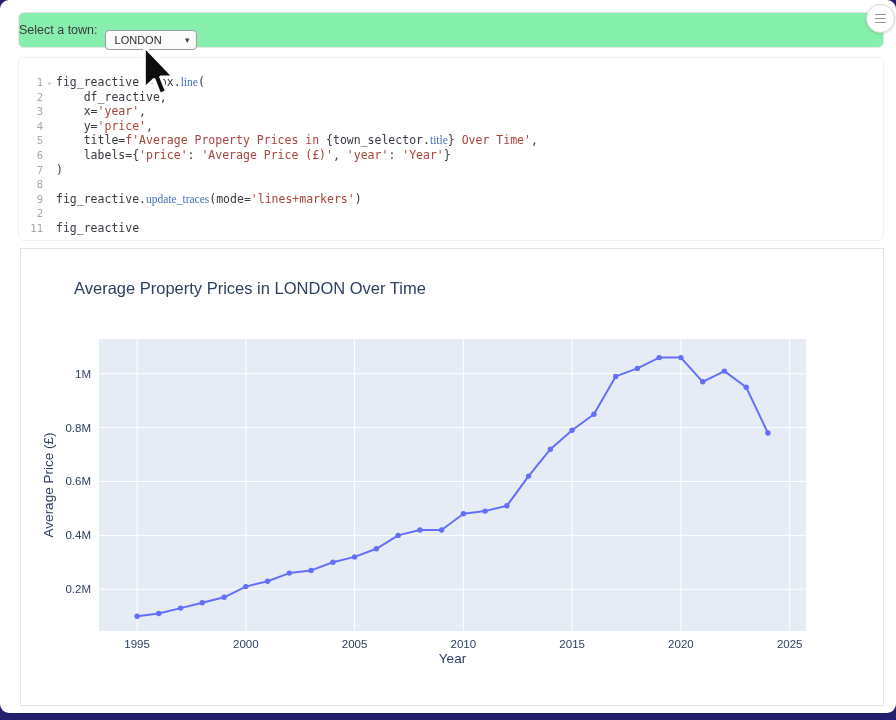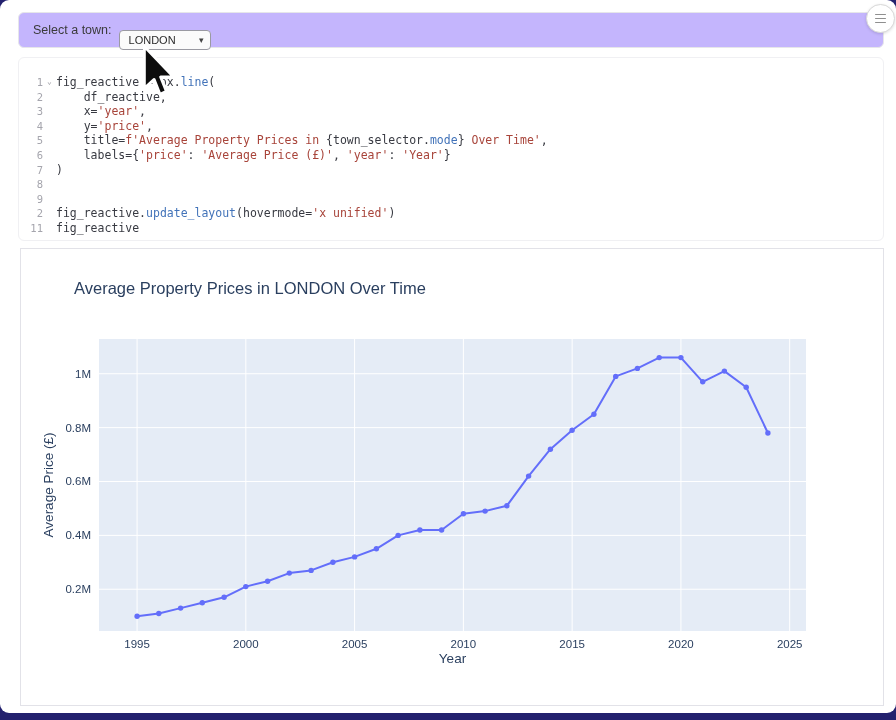--- a/index.html
+++ b/index.html
@@ -19,22 +19,22 @@
     border-radius:50%; background:#fff; border:1px solid #d8d8d8;
     box-shadow:0 1px 3px rgba(0,0,0,.13);
     display:flex; flex-direction:column; justify-content:center; align-items:center;
     gap:2.5px; cursor:pointer; z-index:6;
   }
   .menu-btn .bar { width:11px; height:1.6px; background:#8f8f8f; border-radius:1px; }
 
   
   .cell-select {
     position:absolute; left:18px; right:12px; top:12px; height:36px;
-    border:1px solid #e6e6ea; border-radius:6px; background:#c4b5fd;
-    display:flex; align-items:center; padding-left:14px; box-sizing:border-box;
+    border:1px solid #e6e6ea; border-radius:6px; background:#86efac;
+    display:flex; align-items:center; box-sizing:border-box;
   }
   .cell-select label { font-size:12.5px; color:#3a3a3a; }
   .select-wrap { position:relative; margin-left:7px; display:inline-block;margin-top:20px; }
   .select-wrap select {
     appearance:none; -webkit-appearance:none; -moz-appearance:none;
     border:1px solid #9a9aa2; border-radius:4px; background:#fbfbfb;
     font-size:11px; color:#2b2b2b; padding:3px 26px 3px 9px;
     font-family:"Liberation Sans", sans-serif; min-width:92px;
   }
   .select-chevron {
@@ -47,21 +47,21 @@
     position:absolute; left:18px; right:12px; top:57px; height:184px;
     border:1px solid #f0f0f3; border-radius:6px; background:#fff;
     padding-top:17px; box-sizing:border-box; overflow:hidden; cursor:text;
   }
   .code-row { display:flex; height:14.6px; line-height:14.6px;
     font-family:"DejaVu Sans Mono", monospace; font-size:11.5px; }
   .gutter { width:24px; text-align:right; color:#a5a5ad; font-size:10.5px; flex:none; }
   .fold { width:13px; text-align:center; color:#9a9aa2; font-size:8px; flex:none; }
   .code-text { white-space:pre; color:#383a42; }
   .tok-s { color:#a8443a;margin-top:32px; }
-  .tok-b { color:#4273b9; }
+  .tok-b { color:#4273b9;font-family:Liberation Serif, serif; }
 
   
   .cell-output {
     position:absolute; left:20px; right:12px; top:248px; height:458px;
     border:1px solid #e2e2e8; border-radius:0; background:#fff;
     box-sizing:border-box; overflow:hidden;
   }
   .chart-title {
     position:absolute; left:53px; top:30px; font-size:16.5px; color:#2a3f5f; z-index:2;
   }
@@ -107,45 +107,45 @@
         <span class="code-text"><span>    x=</span><span class="tok-s">'year'</span><span>,</span></span>
       </div>
       <div class="code-row">
         <span class="gutter">4</span>
         <span class="fold"></span>
         <span class="code-text"><span>    y=</span><span class="tok-s">'price'</span><span>,</span></span>
       </div>
       <div class="code-row">
         <span class="gutter">5</span>
         <span class="fold"></span>
-        <span class="code-text"><span>    title=</span><span class="tok-s">f'Average Property Prices in </span><span>{</span><span>town_selector</span><span>.</span><span class="tok-b">mode</span><span>}</span><span class="tok-s"> Over Time'</span><span>,</span></span>
+        <span class="code-text"><span>    title=</span><span class="tok-s">f'Average Property Prices in </span><span>{</span><span>town_selector</span><span>.</span><span class="tok-b">title</span><span>}</span><span class="tok-s"> Over Time'</span><span>,</span></span>
       </div>
       <div class="code-row">
         <span class="gutter">6</span>
         <span class="fold"></span>
         <span class="code-text"><span>    labels={</span><span class="tok-s">'price'</span><span>: </span><span class="tok-s">'Average Price (£)'</span><span>, </span><span class="tok-s">'year'</span><span>: </span><span class="tok-s">'Year'</span><span>}</span></span>
       </div>
       <div class="code-row">
         <span class="gutter">7</span>
         <span class="fold"></span>
         <span class="code-text"><span>)</span></span>
       </div>
       <div class="code-row">
         <span class="gutter">8</span>
         <span class="fold"></span>
         <span class="code-text"></span>
       </div>
       <div class="code-row">
         <span class="gutter">9</span>
         <span class="fold"></span>
+        <span class="code-text"><span>fig_reactive</span><span>.</span><span class="tok-b">update_traces</span><span>(</span><span>mode=</span><span class="tok-s">'lines+markers'</span><span>)</span></span>
       </div>
       <div class="code-row">
         <span class="gutter">2</span>
         <span class="fold"></span>
-        <span class="code-text"><span>fig_reactive</span><span>.</span><span class="tok-b">update_layout</span><span>(</span><span>hovermode=</span><span class="tok-s">'x unified'</span><span>)</span></span>
       </div>
       <div class="code-row">
         <span class="gutter">11</span>
         <span class="fold"></span>
         <span class="code-text"><span>fig_reactive</span></span>
       </div>
     </div>
 
   <div class="cell-output">
     <div class="chart-title">Average Property Prices in LONDON Over Time</div>

